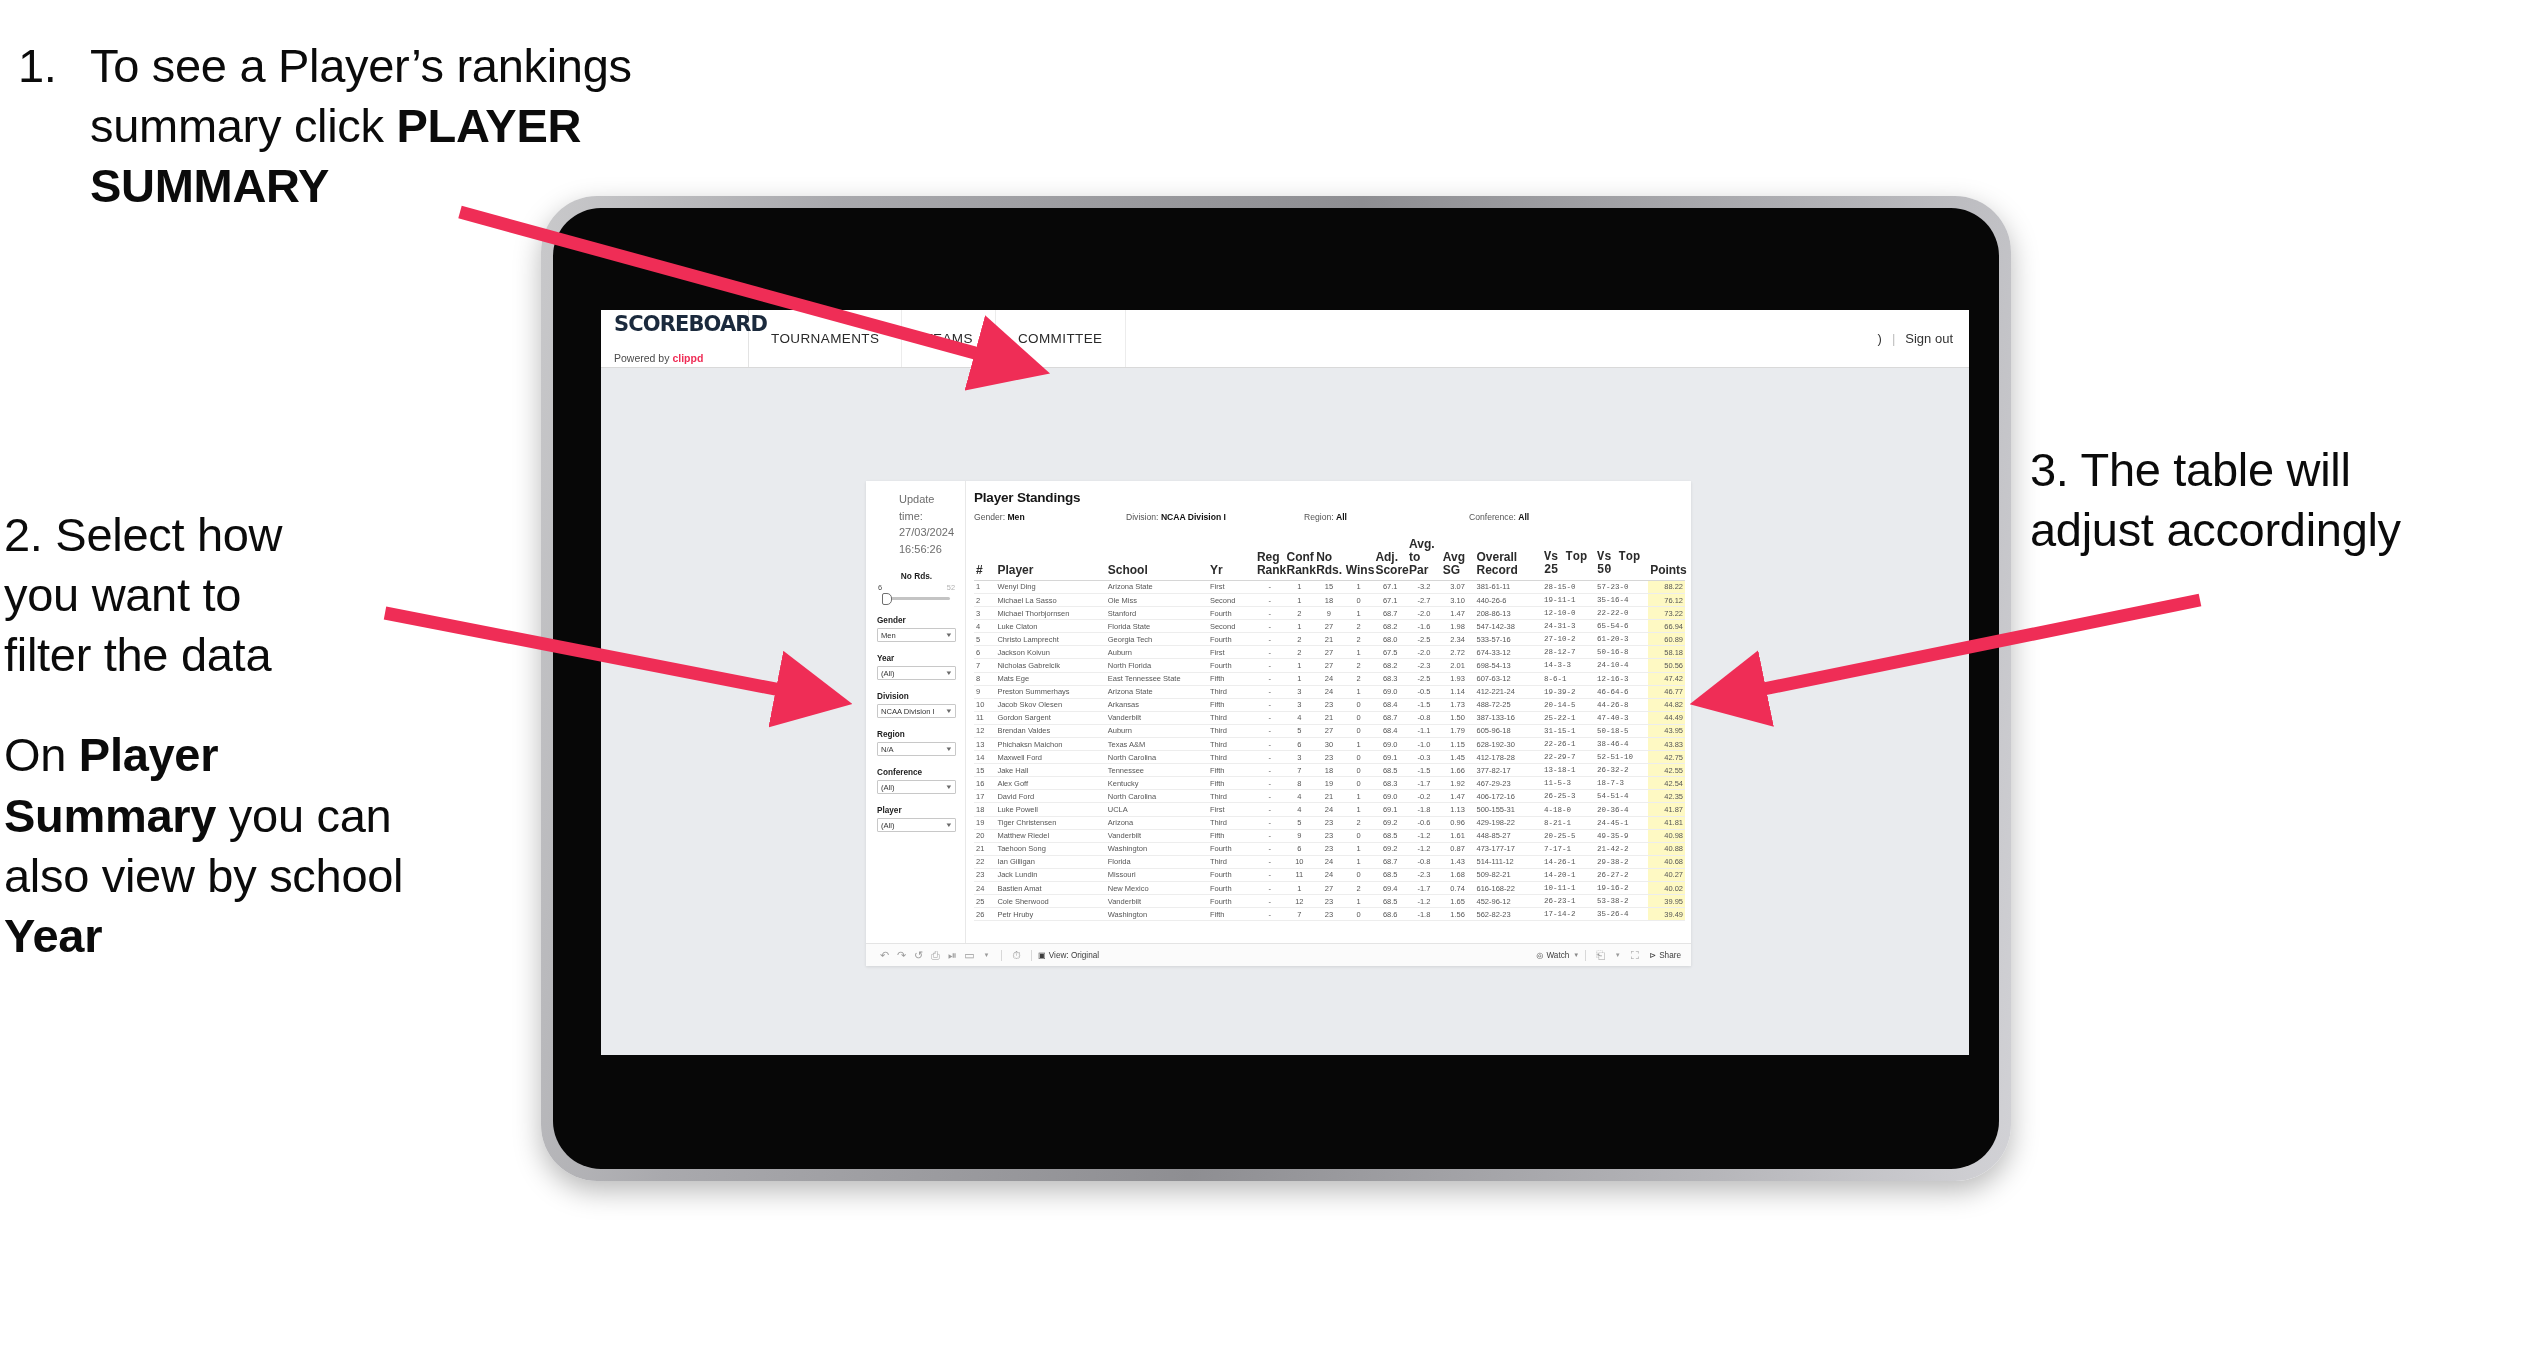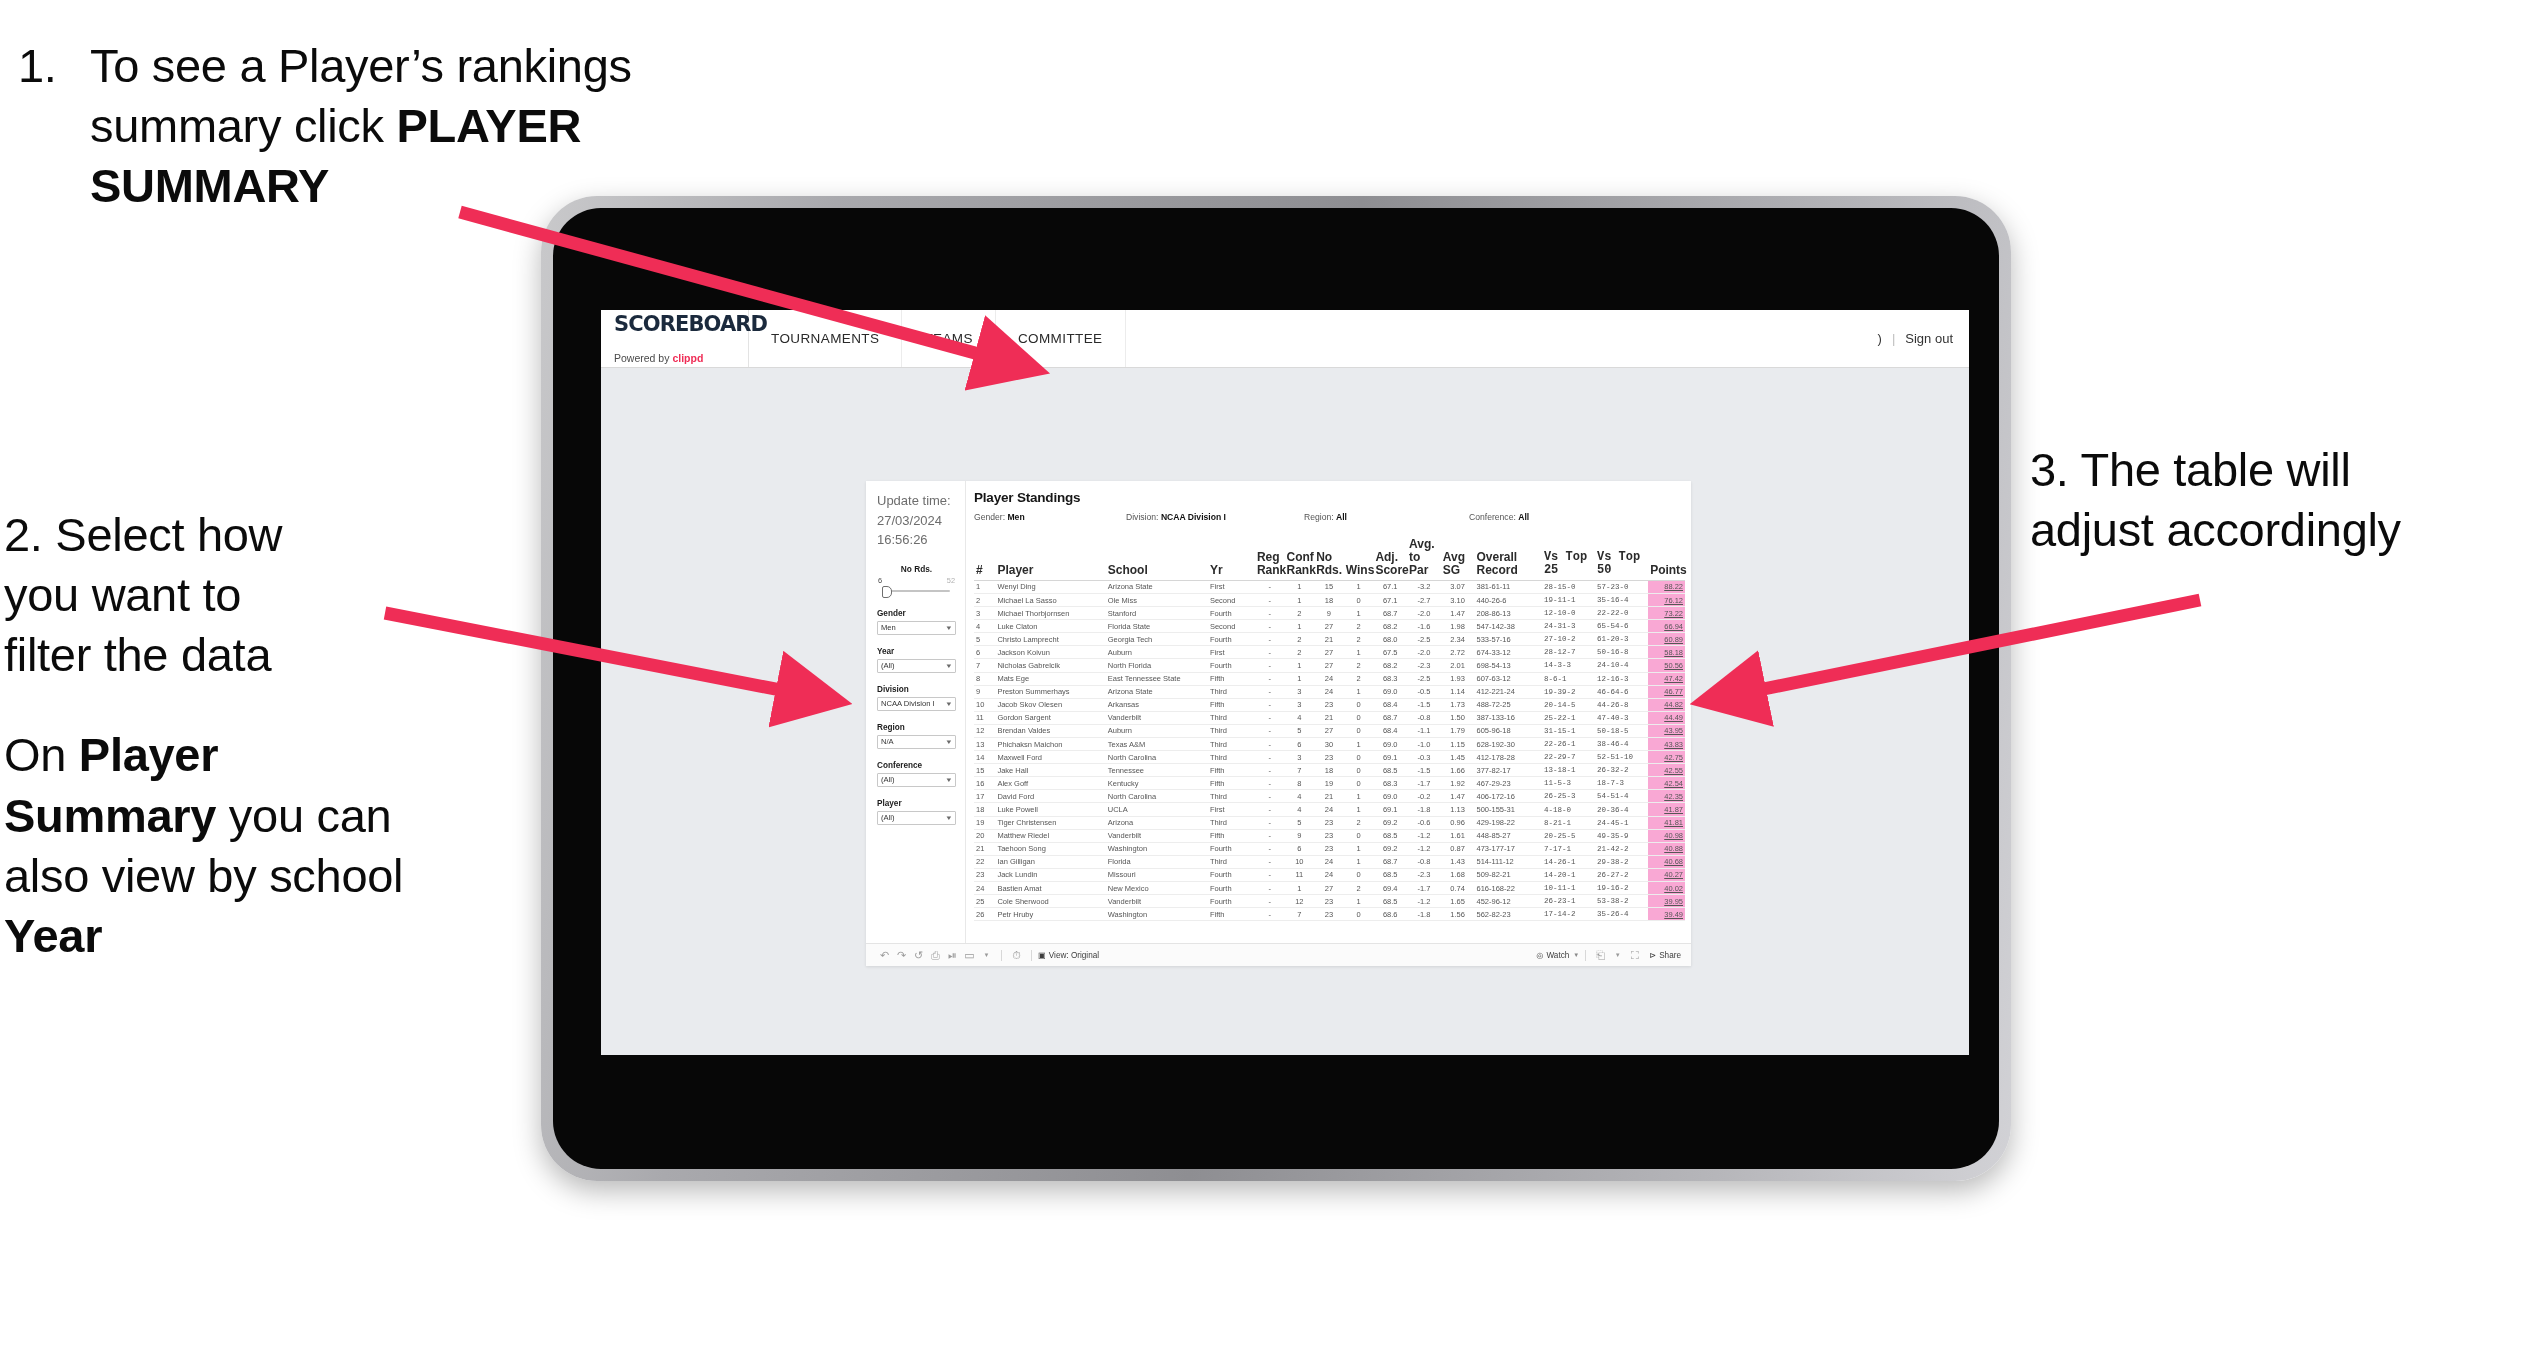--- a/index.html
+++ b/index.html
@@ -98,21 +98,21 @@
     background:#ffffff;box-shadow:0 1px 3px rgba(0,0,0,.10);
     display:flex;flex-direction:column;
   }
   .viz-main{flex:1;display:flex;min-height:0;}
 
   
   .filters{
     width:100px;flex:none;border-right:1px solid #e8e8e8;padding:10px 9px 0 11px;
     box-sizing:border-box;background:#fff;
   }
-  .update-box{font-size:13px;color:#6d6d6d;line-height:1.5;margin-bottom:14px;}
+  .update-box{font-size:11px;color:#6d6d6d;line-height:1.5;margin-bottom:14px;margin-left:22px;}
   .filter-block{margin-bottom:12px;}
   .filter-label{font-size:8.2px;color:#1c1c1c;font-weight:bold;margin-bottom:3px;}
   .filter-select{
     height:12px;border:1px solid #c8c8c8;background:#fff;border-radius:1px;
     display:flex;align-items:center;justify-content:space-between;
     padding:0 3px;font-size:7.6px;color:#333;cursor:pointer;
   }
   .filter-select .caret{font-size:6px;color:#6b6b6b;transform:scaleX(1.3);}
   .slider-block{margin-bottom:14px;}
   .slider-title{font-size:8.3px;color:#1c1c1c;font-weight:bold;text-align:center;margin-bottom:2px;}
@@ -151,21 +151,21 @@
   .c-rank{width:17px;}
   .c-player{width:104px;}
   .c-school{width:96px;}
   .c-yr{width:42px;}
   .c-num{width:25px;text-align:center;}
   .c-wins{width:25px;text-align:center;}
   .c-stat{width:29px;text-align:center;}
   .c-rec{width:62px;}
   .c-vs{width:48px;font-family:Liberation Mono, monospace;}
   .c-points{width:32px;text-align:right;}
-  td.c-points{background:#f9a8d4;color:#4a4a4a;padding-right:4px;text-decoration:underline;}
+  td.c-points{background:#fef9c3;color:#4a4a4a;padding-right:4px;}
   th.c-num,th.c-wins,th.c-stat{text-align:center;}
   th.c-points{text-align:right;padding-right:4px;margin-top:8px;}
 
   
   .viz-toolbar{
     height:22px;flex:none;border-top:1px solid #e4e4e4;background:#fbfbfb;
     display:flex;align-items:center;padding:0 10px;gap:0;
   }
   .tb-icon{
     width:17px;height:15px;display:flex;align-items:center;justify-content:center;

